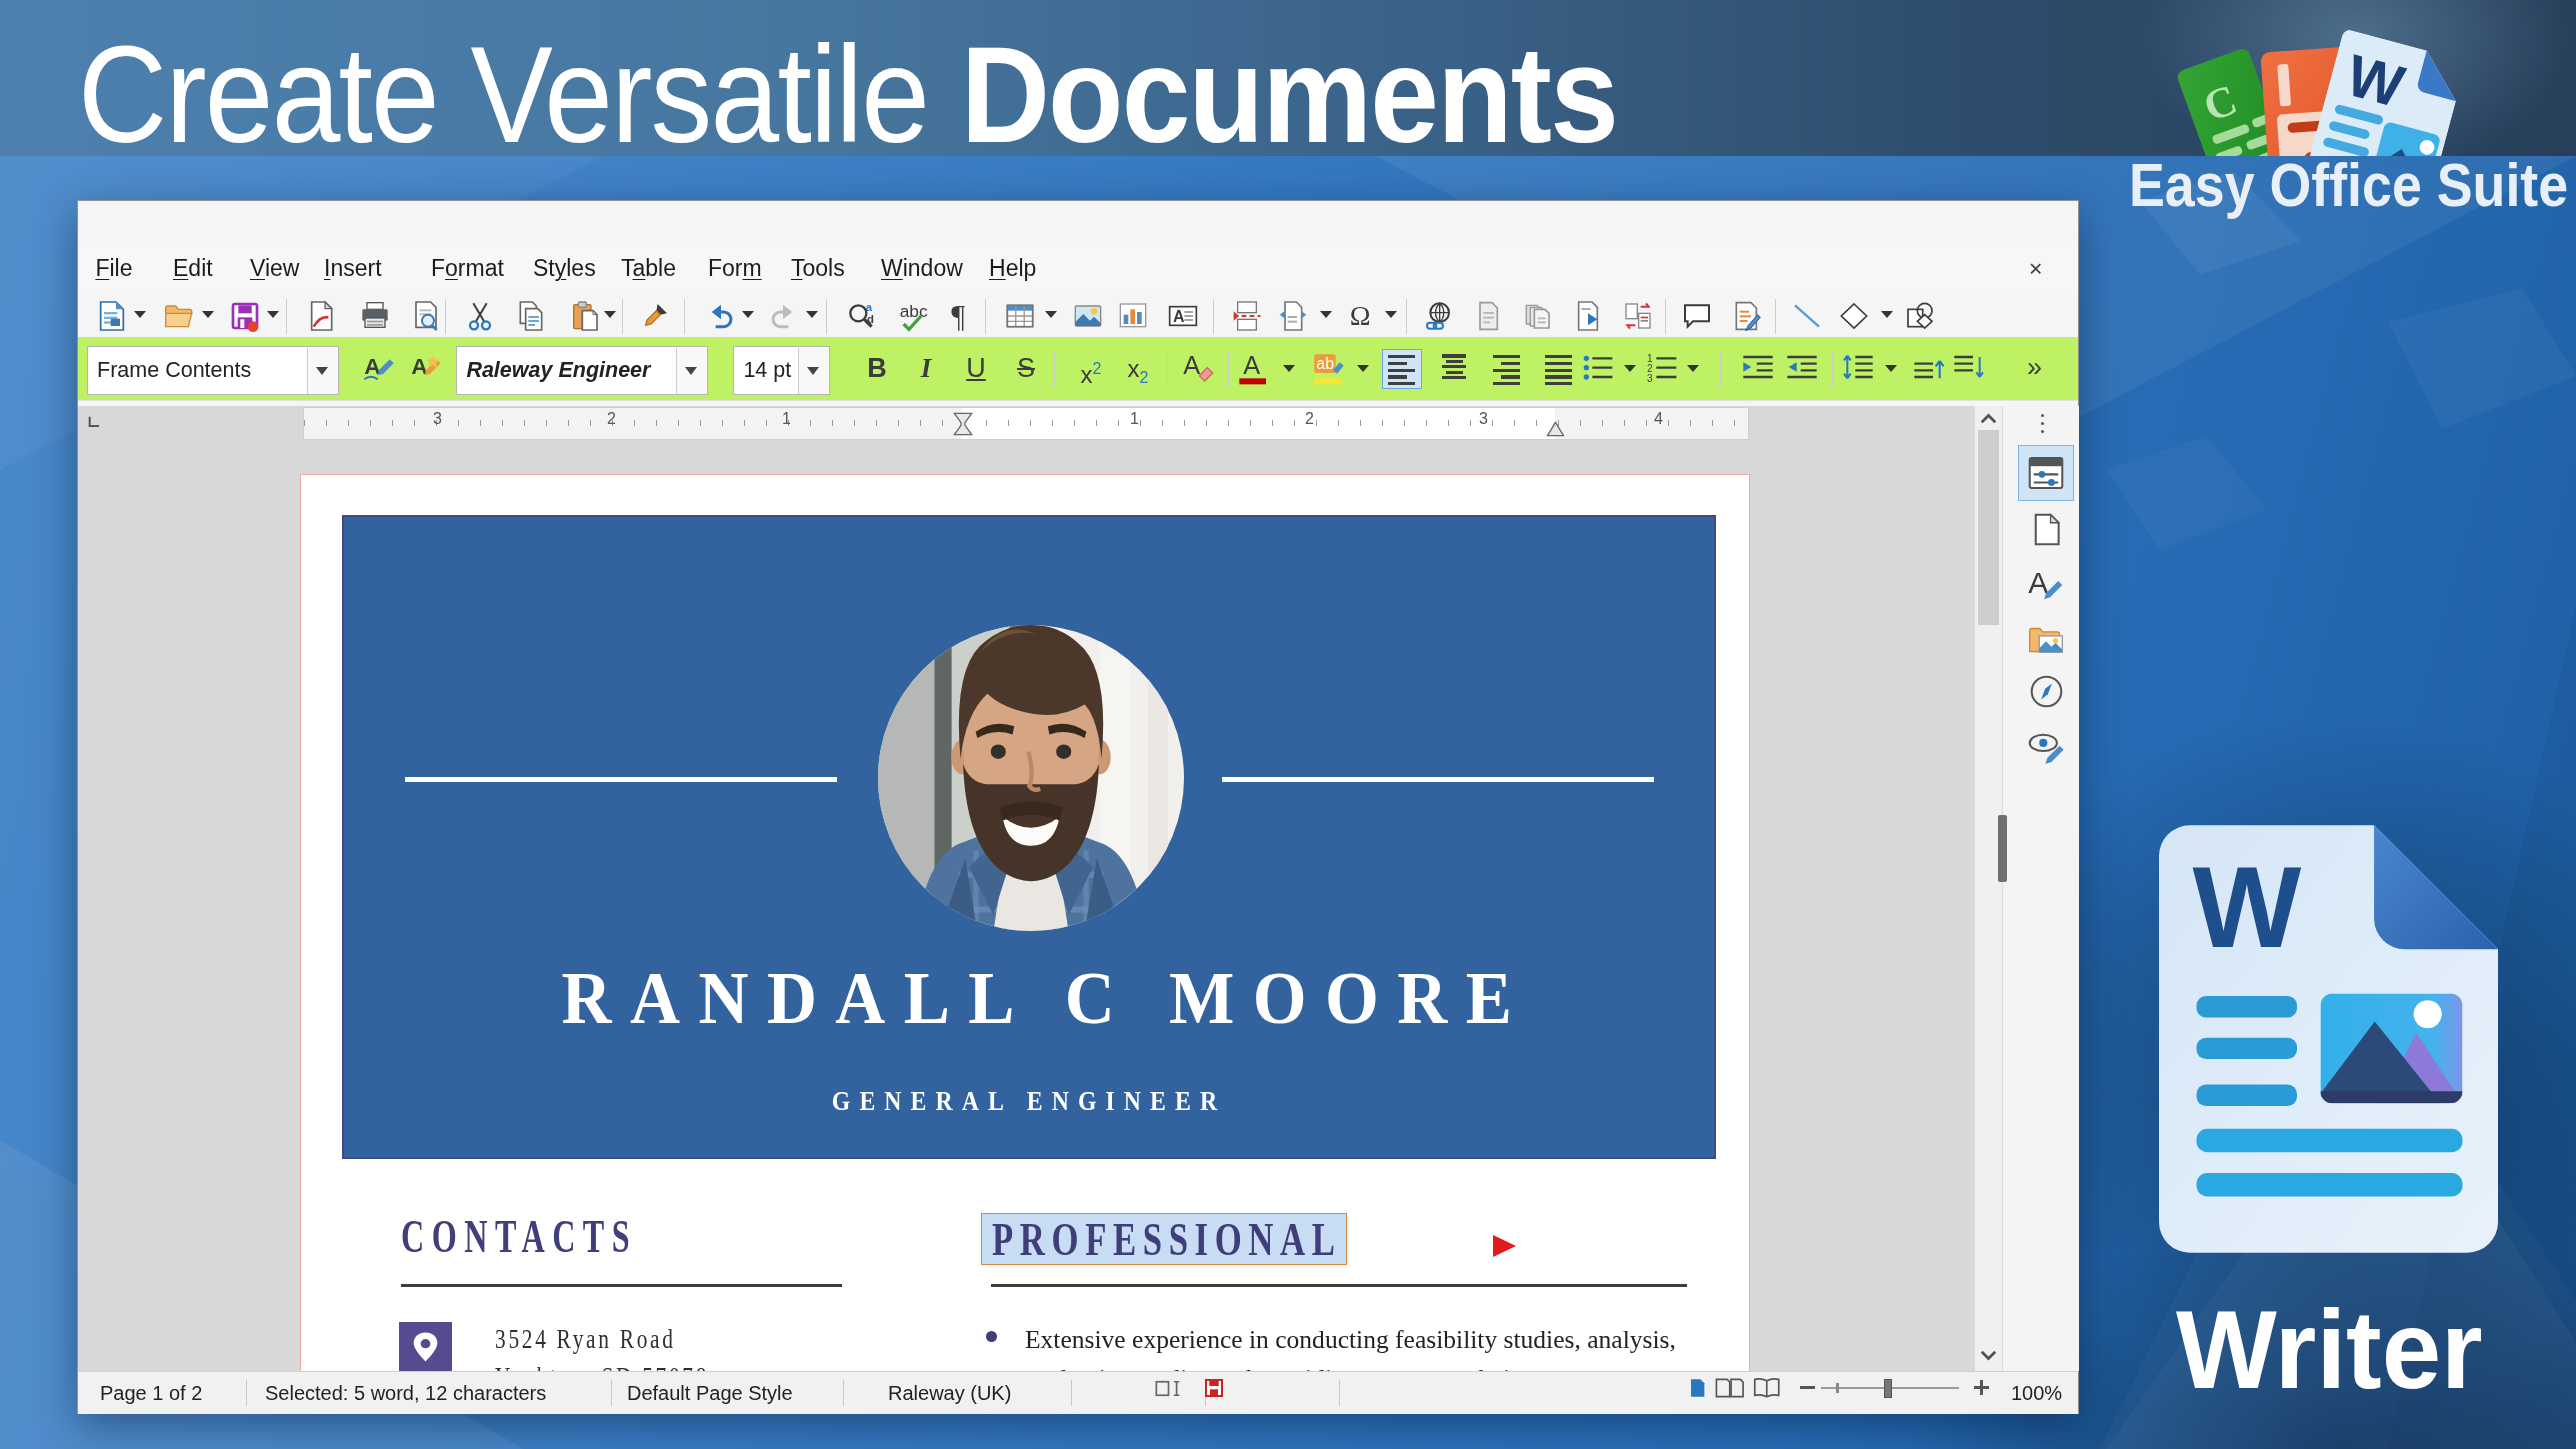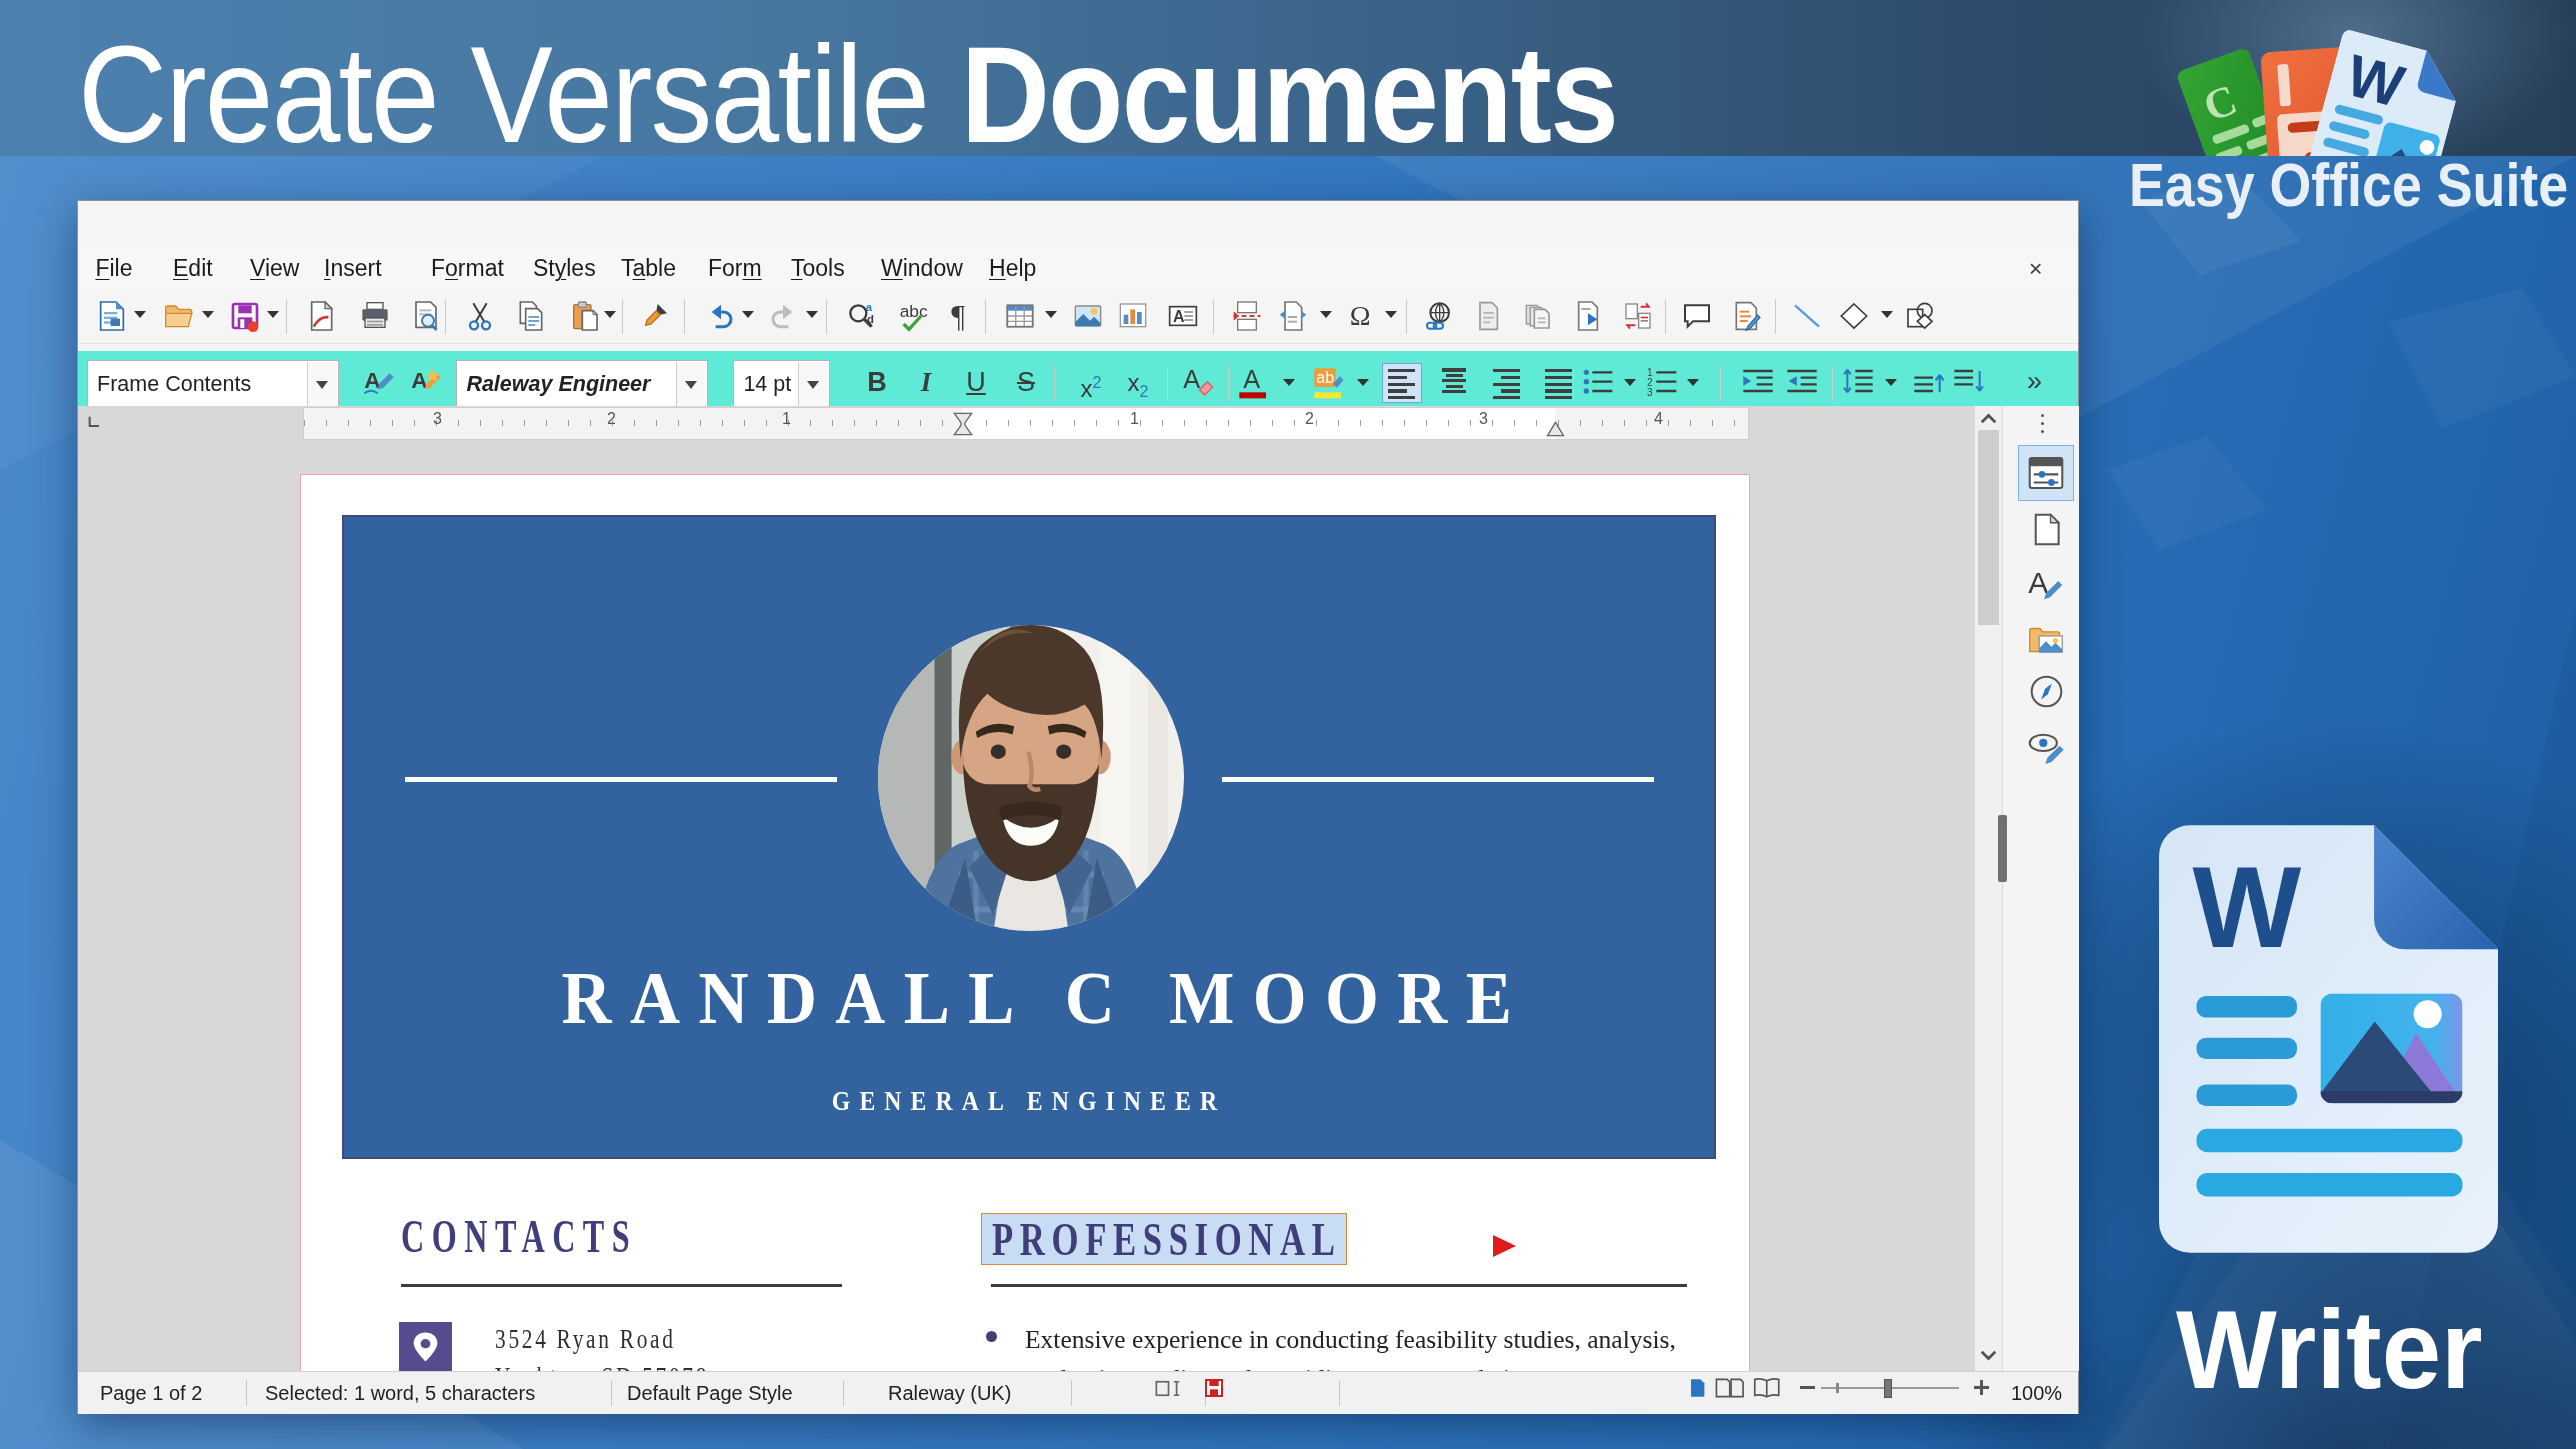--- a/index.html
+++ b/index.html
@@ -326,21 +326,21 @@
           <path d="M24 6 L43 24 L24 42 L5 24 Z" fill="#fff" stroke="#3c3c3c" stroke-width="2.5"></path>
         </svg>
   <span class="dd" style="left:1803px;top:21px"></span>
   <svg class="ib" style="left:1826px;top:10px" viewBox="0 0 48 48" width="32" height="32">
           <rect x="6" y="14" width="22" height="26" fill="#fff" stroke="#3c3c3c" stroke-width="2.5"></rect>
           <circle cx="31" cy="16" r="11" fill="none" stroke="#3c3c3c" stroke-width="2.5"></circle>
           <path d="M31 22 l11 10 l-11 10 l-11 -10 Z" fill="#fff" stroke="#3c3c3c" stroke-width="2.5"></path>
         </svg>
   </div>
 
-  <div id="toolbar2" class="abs" style="left:0;top:150px;width:2000px;height:63px;background:#5eead4;border-bottom:0.7px solid #e0e0e0">
+  <div id="toolbar2" class="abs" style="left:0;top:136px;width:2000px;height:63px;background:#bef264;border-bottom:0.7px solid #e0e0e0">
   <div class="cmb" style="left:8.7px;top:9.4px;width:250px;height:47px;line-height:46px"><span style="padding-left:9.4px">Frame Contents</span><span class="cmbarrow"></span></div>
   <svg class="abs" style="left:285px;top:17.4px;width:32px;height:32px" viewBox="0 0 48 48">
           <text x="2" y="30" font-size="34" font-weight="bold" fill="#3c3c3c" font-family="Liberation Sans">A</text>
           <path d="M40 8 l6 6 L30 30 l-8 2 l2 -8 Z" fill="#4d8ec9"></path>
           <path d="M2 38 q10 -8 20 0" stroke="#2a77c0" stroke-width="3" fill="none"></path>
         </svg>
   <svg class="abs" style="left:332px;top:17.4px;width:32px;height:32px" viewBox="0 0 48 48">
           <text x="2" y="30" font-size="34" font-weight="bold" fill="#3c3c3c" font-family="Liberation Sans">A</text>
           <path d="M40 8 l6 6 L30 30 l-8 2 l2 -8 Z" fill="#e8a03c"></path>
           <path d="M34 2 l3 6 l6 1 l-4 5 l1 6 l-6 -3 l-6 3 l1 -6 l-4 -5 l6 -1 Z" fill="#f2c14e"></path>
@@ -581,21 +581,21 @@
           <ellipse cx="24" cy="22" rx="20" ry="12" fill="none" stroke="#555" stroke-width="3"></ellipse>
           <circle cx="24" cy="22" r="6" fill="#2a77c0"></circle>
           <path d="M48 26 l6 6 L36 50 l-9 3 l3 -9 Z" fill="#4d8ec9"></path>
         </svg>
   </div>
   <div class="abs" style="left:1920px;top:614px;width:9.4px;height:67px;background:#707070;border-radius:2px"></div>
 
   <div id="statusbar">
     <span class="st" style="left:22px">Page 1 of 2</span>
     <span class="ssep" style="left:168px"></span>
-    <span class="st" style="left:187px">Selected: 1 word, 5 characters</span>
+    <span class="st" style="left:187px">Selected: 5 word, 12 characters</span>
     <span class="ssep" style="left:533px"></span>
     <span class="st" style="left:549px">Default Page Style</span>
     <span class="ssep" style="left:765px"></span>
     <span class="st" style="left:810px">Raleway (UK)</span>
     <span class="ssep" style="left:993px"></span>
     <span class="ssep" style="left:1127px"></span>
     <span class="ssep" style="left:1261px"></span>
     <svg class="abs" style="left:1077px;top:6.7px;width:27px;height:19px" viewBox="0 0 40 28">
           <rect x="2" y="4" width="18" height="20" fill="none" stroke="#666" stroke-width="2.5"></rect>
           <path d="M28 4 h8 M32 4 v20 M28 24 h8" stroke="#666" stroke-width="2.5"></path>

